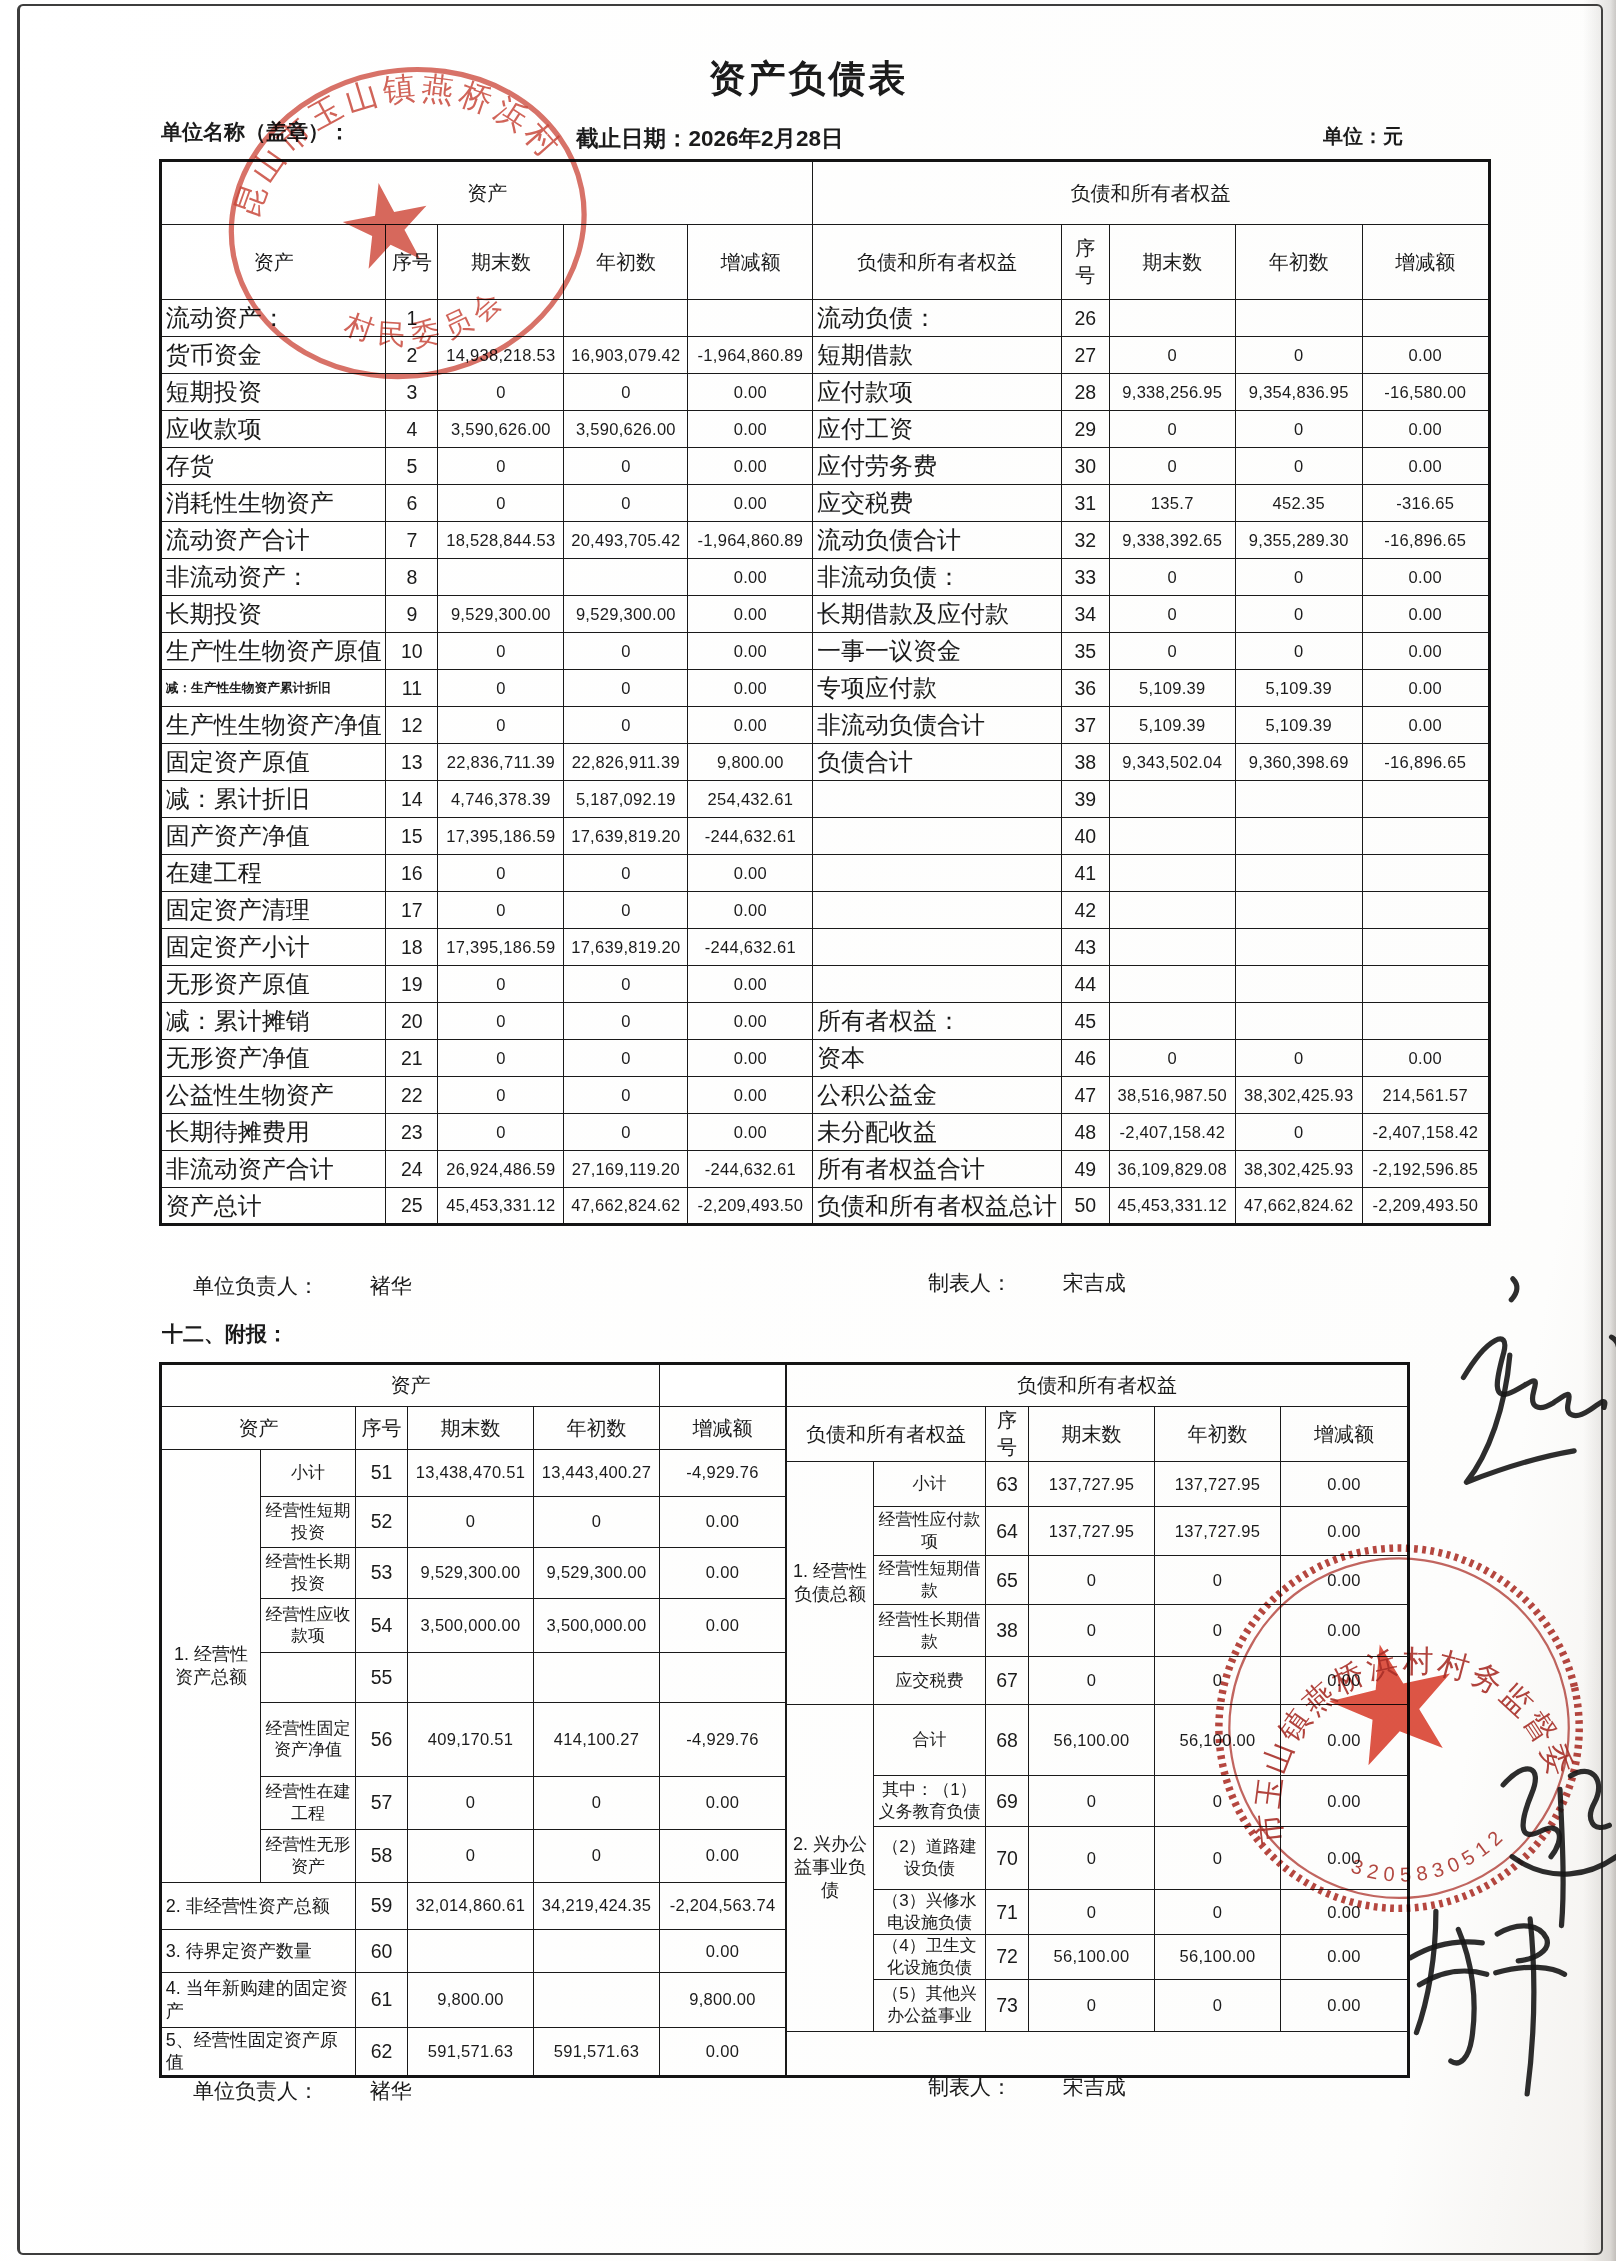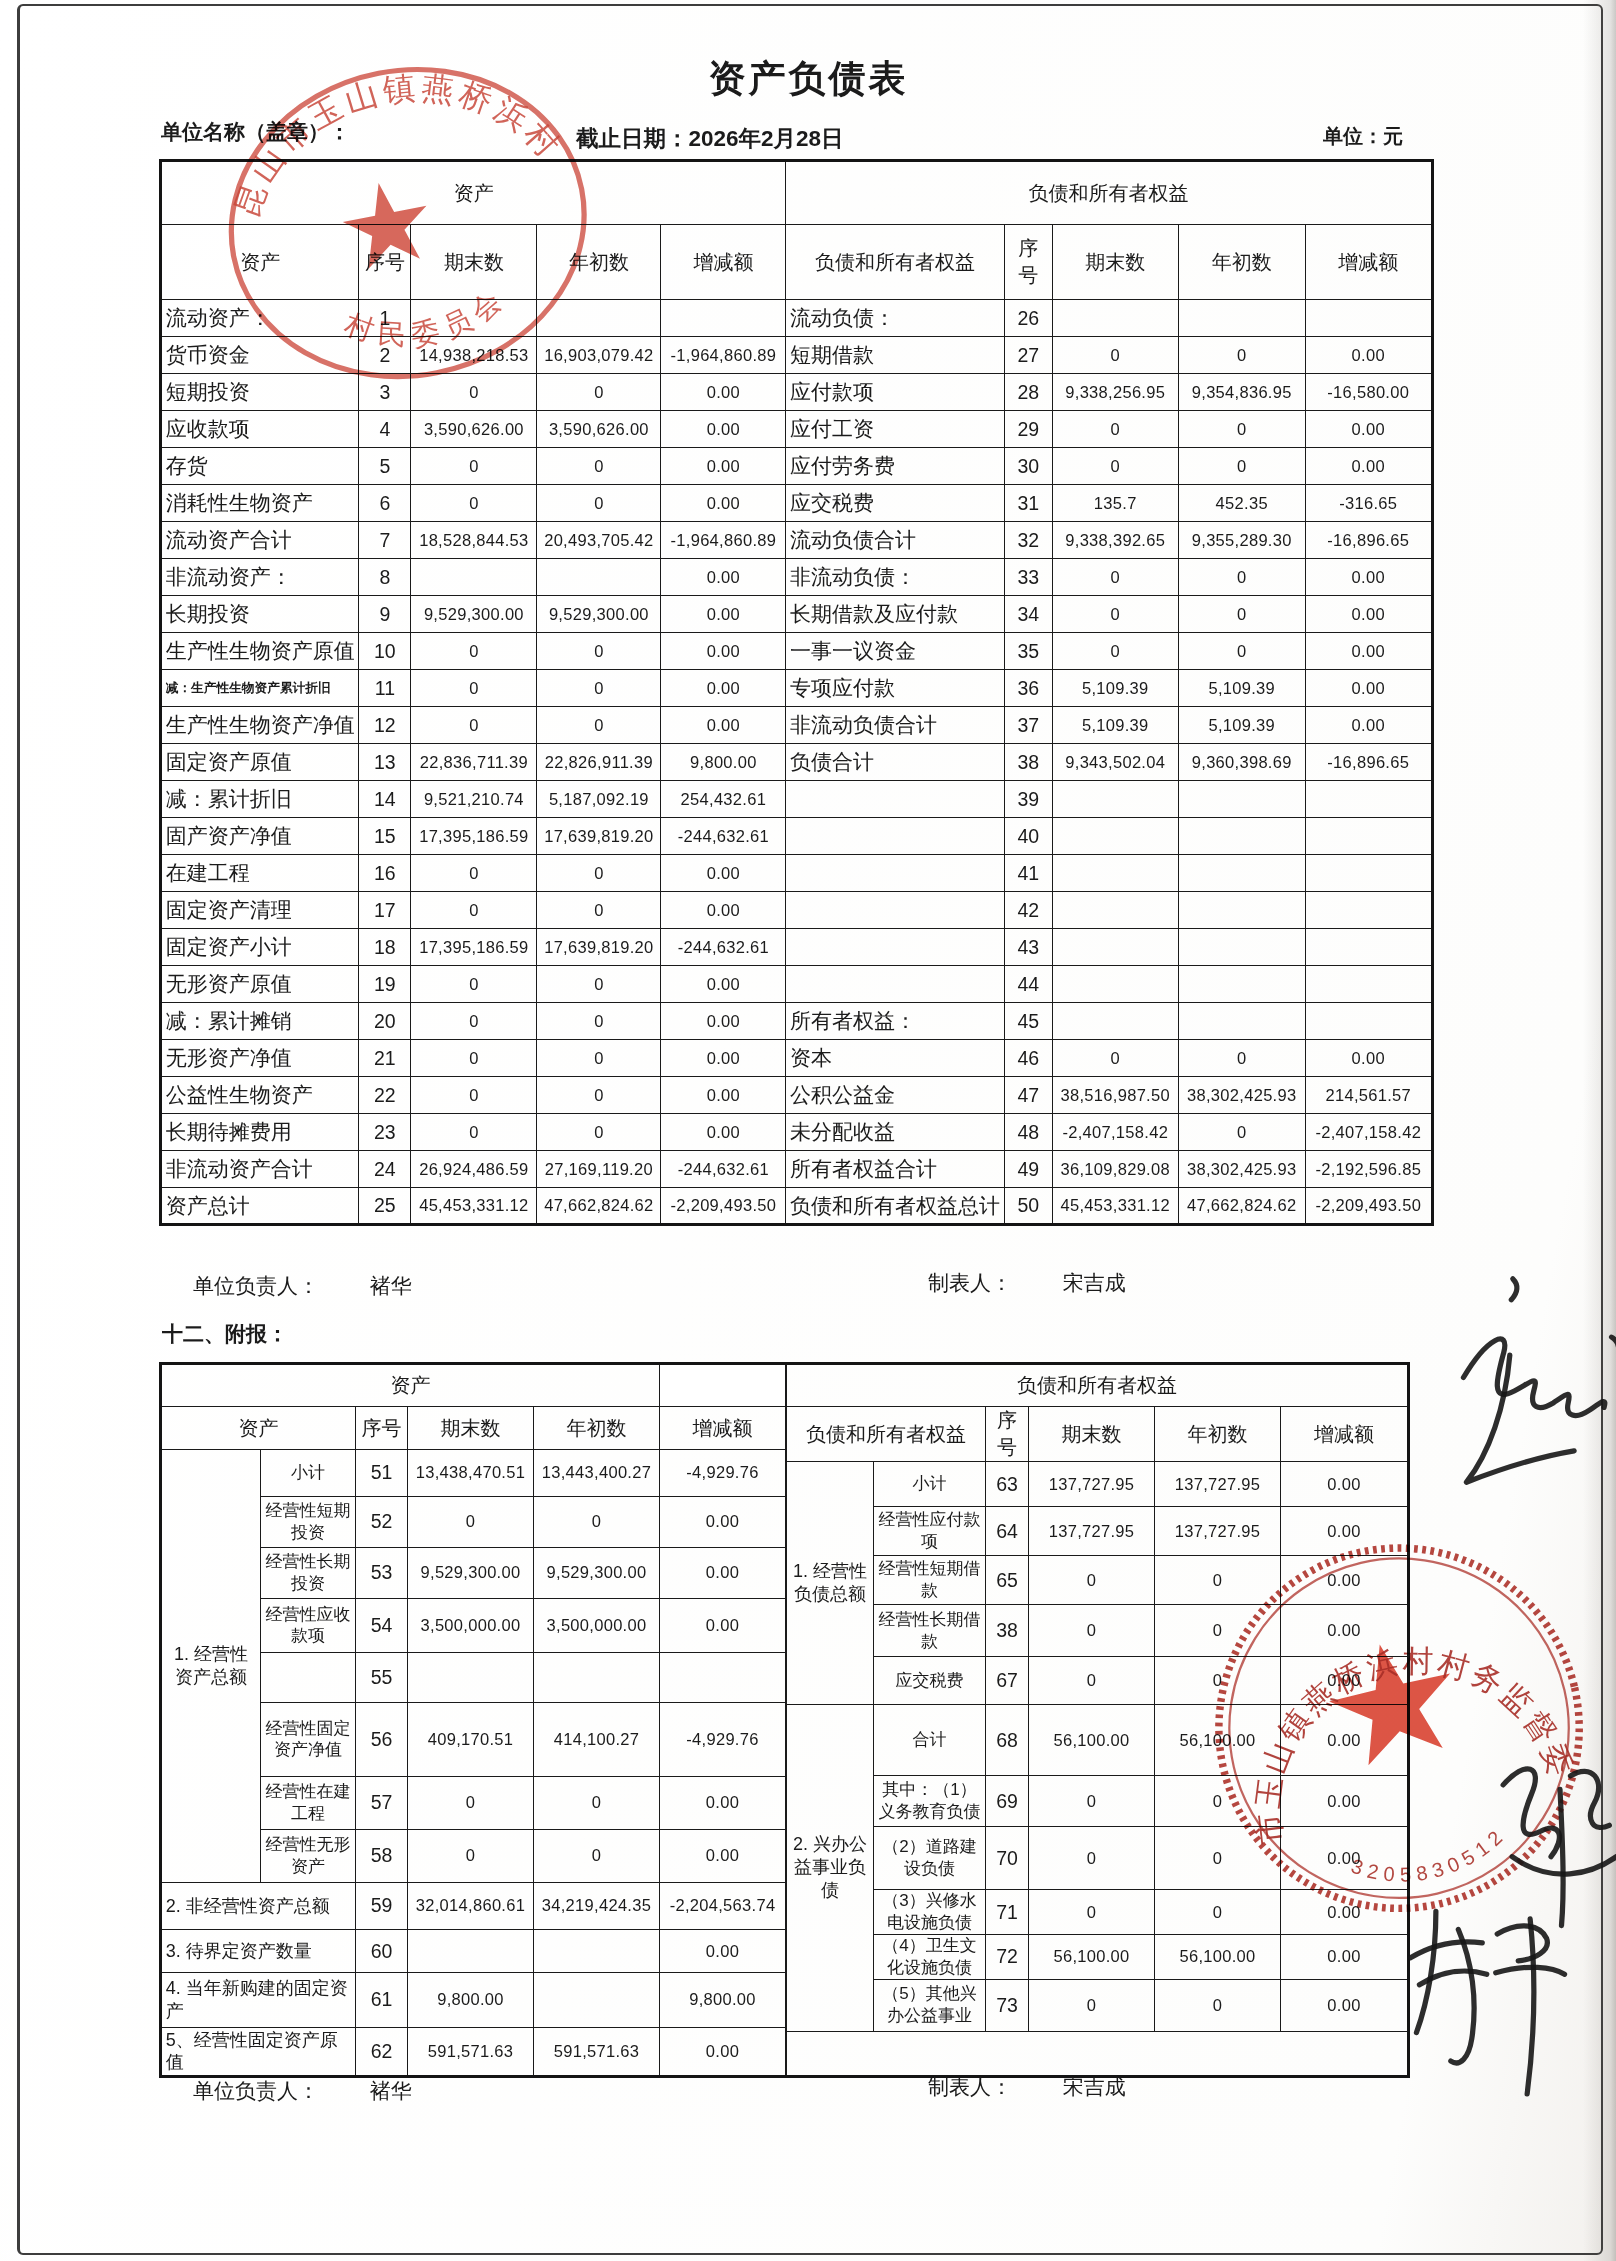--- a/index.html
+++ b/index.html
@@ -17,21 +17,21 @@
   .footer .lab{font-weight:400;}
   .footer .nm{margin-left:45px;font-weight:500;}
   .f1a{left:193px;top:1272px;} .f1b{left:928px;top:1269px;}
   .f2a{left:193px;top:2077px;} .f2b{left:928px;top:2073px;}
 
   .sheet-table{border-collapse:collapse;table-layout:fixed;border:3px solid #141414;background:transparent;}
   .sheet-table th,.sheet-table td{border:1.5px solid #1a1a1a;padding:0 3.7px;overflow:hidden;font-weight:400;}
   .sheet-table th{font-size:20px;}
   #t1wrap{position:absolute;left:159px;top:159px;}
   #t1 thead tr.h1{height:64px;} #t1 thead tr.h2{height:75px;} #t1 tbody tr{height:37px;}
-  .lbl{text-align:left;padding-left:9px;font-size:21px;white-space:nowrap;}
+  .lbl{text-align:left;padding-left:9px;font-size:24px;white-space:nowrap;}
   .lbl.sm{font-size:12.7px;font-weight:600;}
   .seq{text-align:center;font-size:19.5px;}
   .num{text-align:center;font-size:16.5px;letter-spacing:0.3px;white-space:nowrap;}
   .t2wrap{position:absolute;left:159px;top:1362px;display:flex;}
   #t2l{border-right-width:1.5px;} #t2r{border-left-width:1.5px;}
   #t2l thead tr,#t2r thead tr{height:43px;}
   .grp{font-size:18px;text-align:center;line-height:1.3;padding:0 3px;}
   .sublbl{font-size:17px;text-align:center;line-height:1.28;padding:0 2.2px;}
   .t2lbl{text-align:left;padding-left:7.5px;font-size:18px;line-height:1.25;}
   .gapcell{background:#fff;}
@@ -236,21 +236,21 @@
             <td class="num">9,800.00</td>
             <td class="lbl">负债合计</td>
             <td class="seq">38</td>
             <td class="num">9,343,502.04</td>
             <td class="num">9,360,398.69</td>
             <td class="num">-16,896.65</td>
           </tr>
           <tr>
             <td class="lbl">减：累计折旧</td>
             <td class="seq">14</td>
-            <td class="num">9,521,210.74</td>
+            <td class="num">4,746,378.39</td>
             <td class="num">5,187,092.19</td>
             <td class="num">254,432.61</td>
             <td class="lbl"></td>
             <td class="seq">39</td>
             <td class="num"></td>
             <td class="num"></td>
             <td class="num"></td>
           </tr>
           <tr>
             <td class="lbl">固产资产净值</td>

